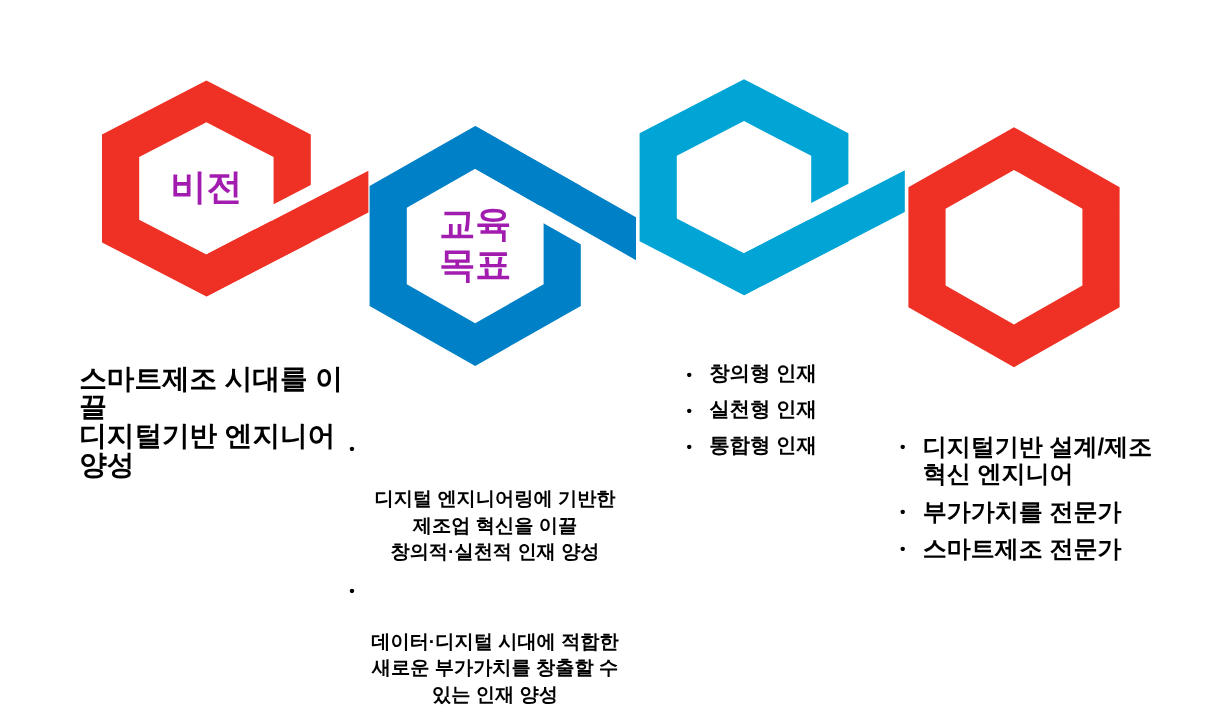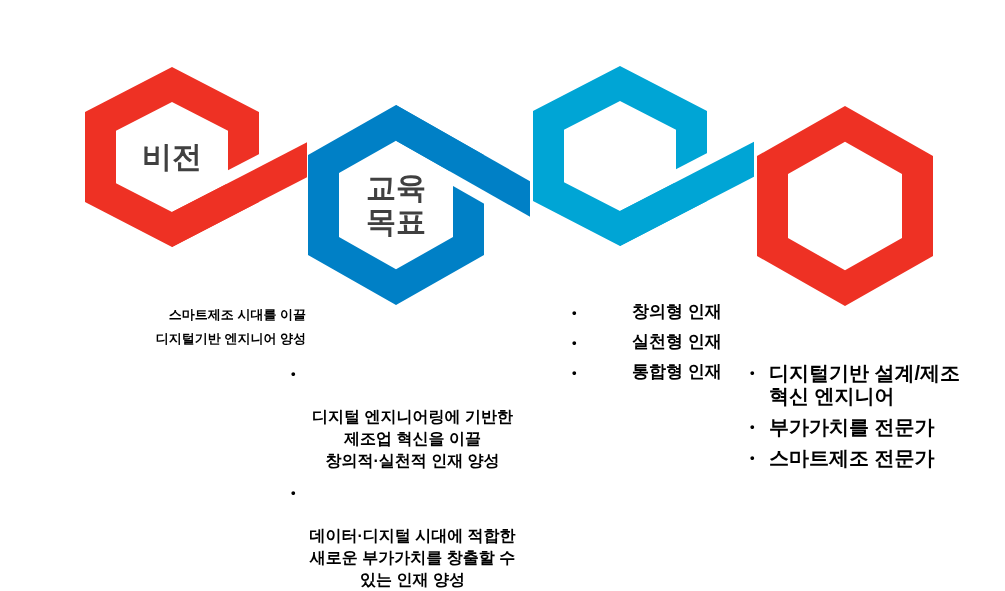--- a/index.html
+++ b/index.html
@@ -12,37 +12,37 @@
     color:#000;
   }
   #chain-svg{position:absolute;left:0;top:0;}
   .hex-label{
     position:absolute;
     display:flex;align-items:center;justify-content:center;
     text-align:center;
     font-weight:700;font-size:30px;line-height:34px;
     letter-spacing:0px;
     white-space:pre-line;
-    color:#404040;
+    color:#a21caf;
   }
   .hl-1{left:87px;  top:117px; width:170px; height:80px;}
   .hl-2{left:311px; top:165px; width:170px; height:80px;}
   .hl-3{left:535px; top:116px; width:170px; height:80px;}
   .hl-4{left:760px; top:166px; width:170px; height:80px;}
 
   .text-block{position:absolute;font-weight:700;}
-  .block-1{left:66px; top:303px; width:240px; text-align:right; font-size:13px; line-height:24px;}
+  .block-1{left:66px; top:303px; width:240px; text-align:left; font-size:23px; line-height:24px;}
   .block-2{left:285px; top:362px; width:255px;}
   .b2-item{position:relative; text-align:center; font-size:16px; line-height:22px; margin-bottom:9px; white-space:pre-line;}
   .b2-item .dot{position:absolute; left:6px; top:1px; font-size:13px;}
   .block-3{left:572px; top:302px; width:150px;}
   .block-4{left:750px; top:362px; width:220px;}
   .li{display:flex; align-items:flex-start; margin-bottom:10px;}
   .li .dot{flex:0 0 19px; font-size:13px; padding-top:3px;}
-  .block-3 .li .txt{font-size:17px; line-height:20px;margin-left:41px;}
+  .block-3 .li .txt{font-size:17px; line-height:20px;}
   .block-3 .li{margin-bottom:10px;}
   .block-4 .li{margin-bottom:8px;}
   .block-4 .li .txt{font-size:20px; line-height:23px; white-space:pre-line;}
 </style>
 </head>
 <body>
 
 <div class="canvas">
 
   <svg id="chain-svg" width="1005" height="591" viewBox="0 0 1005 591">

